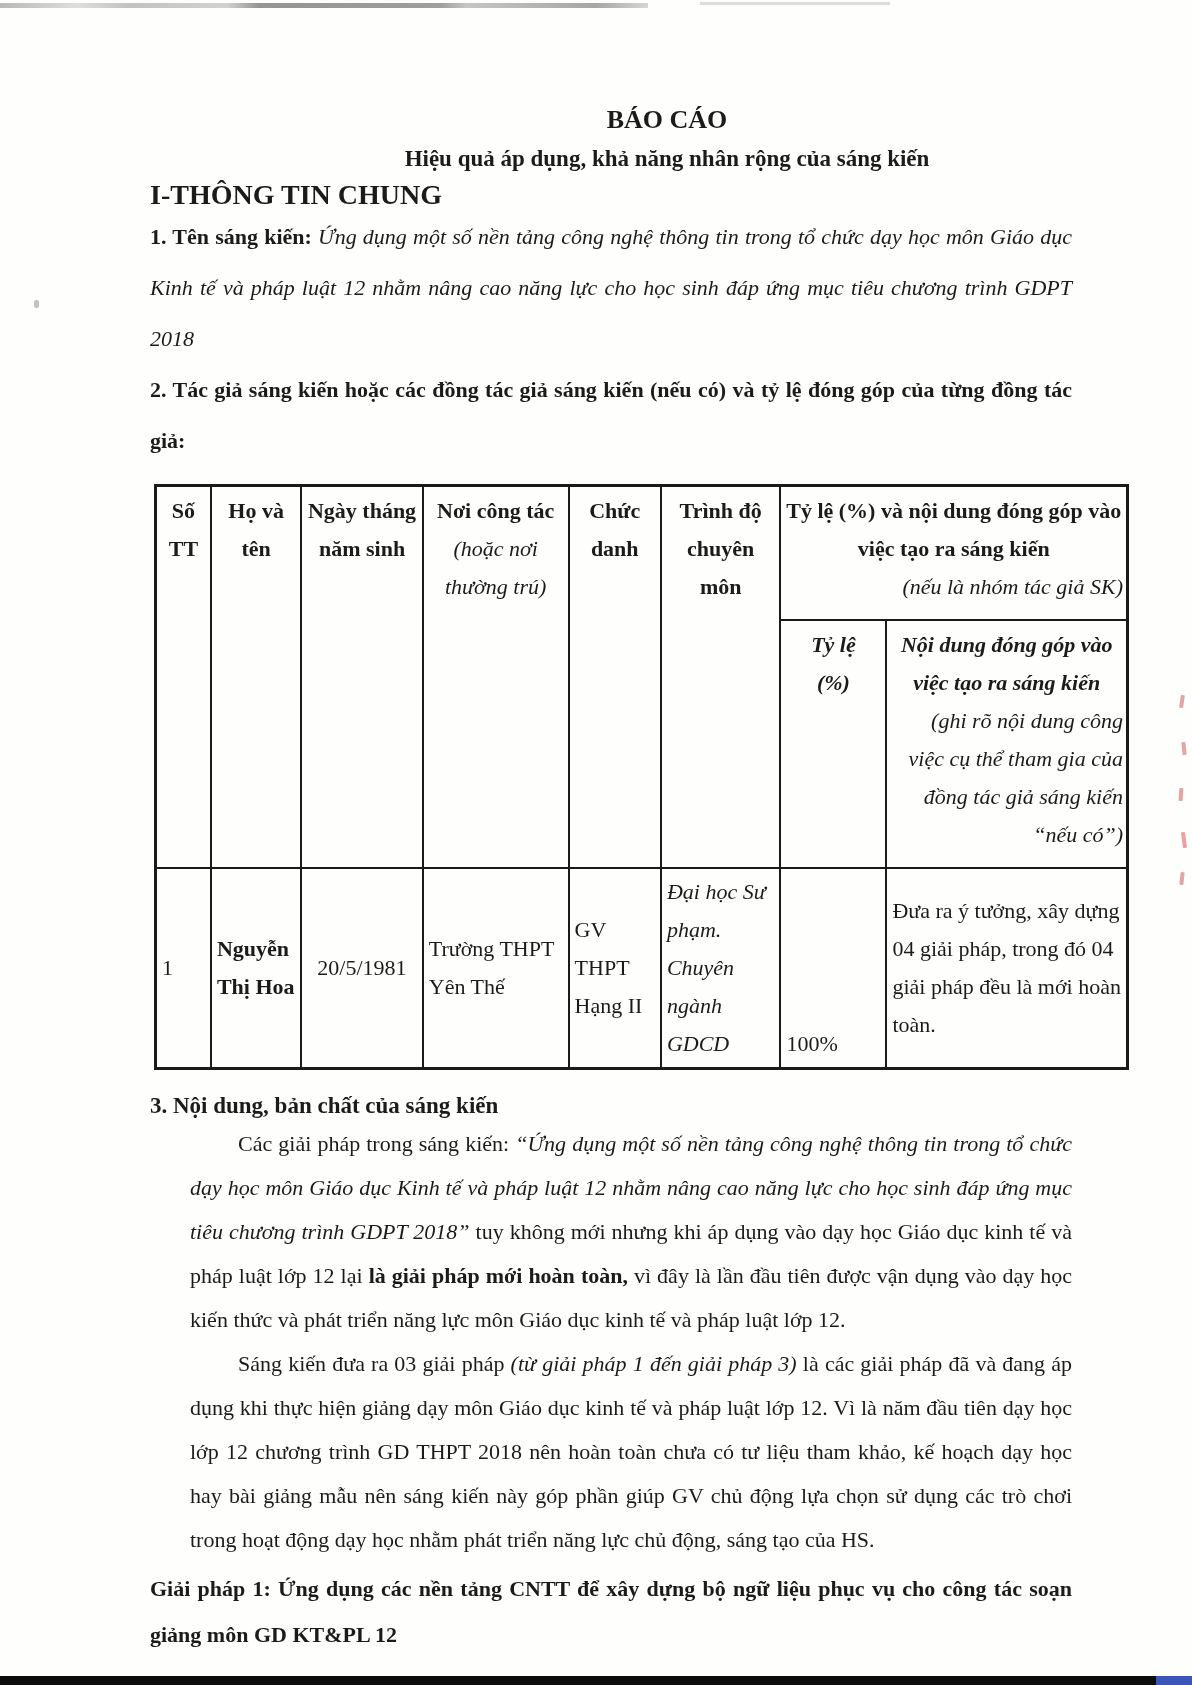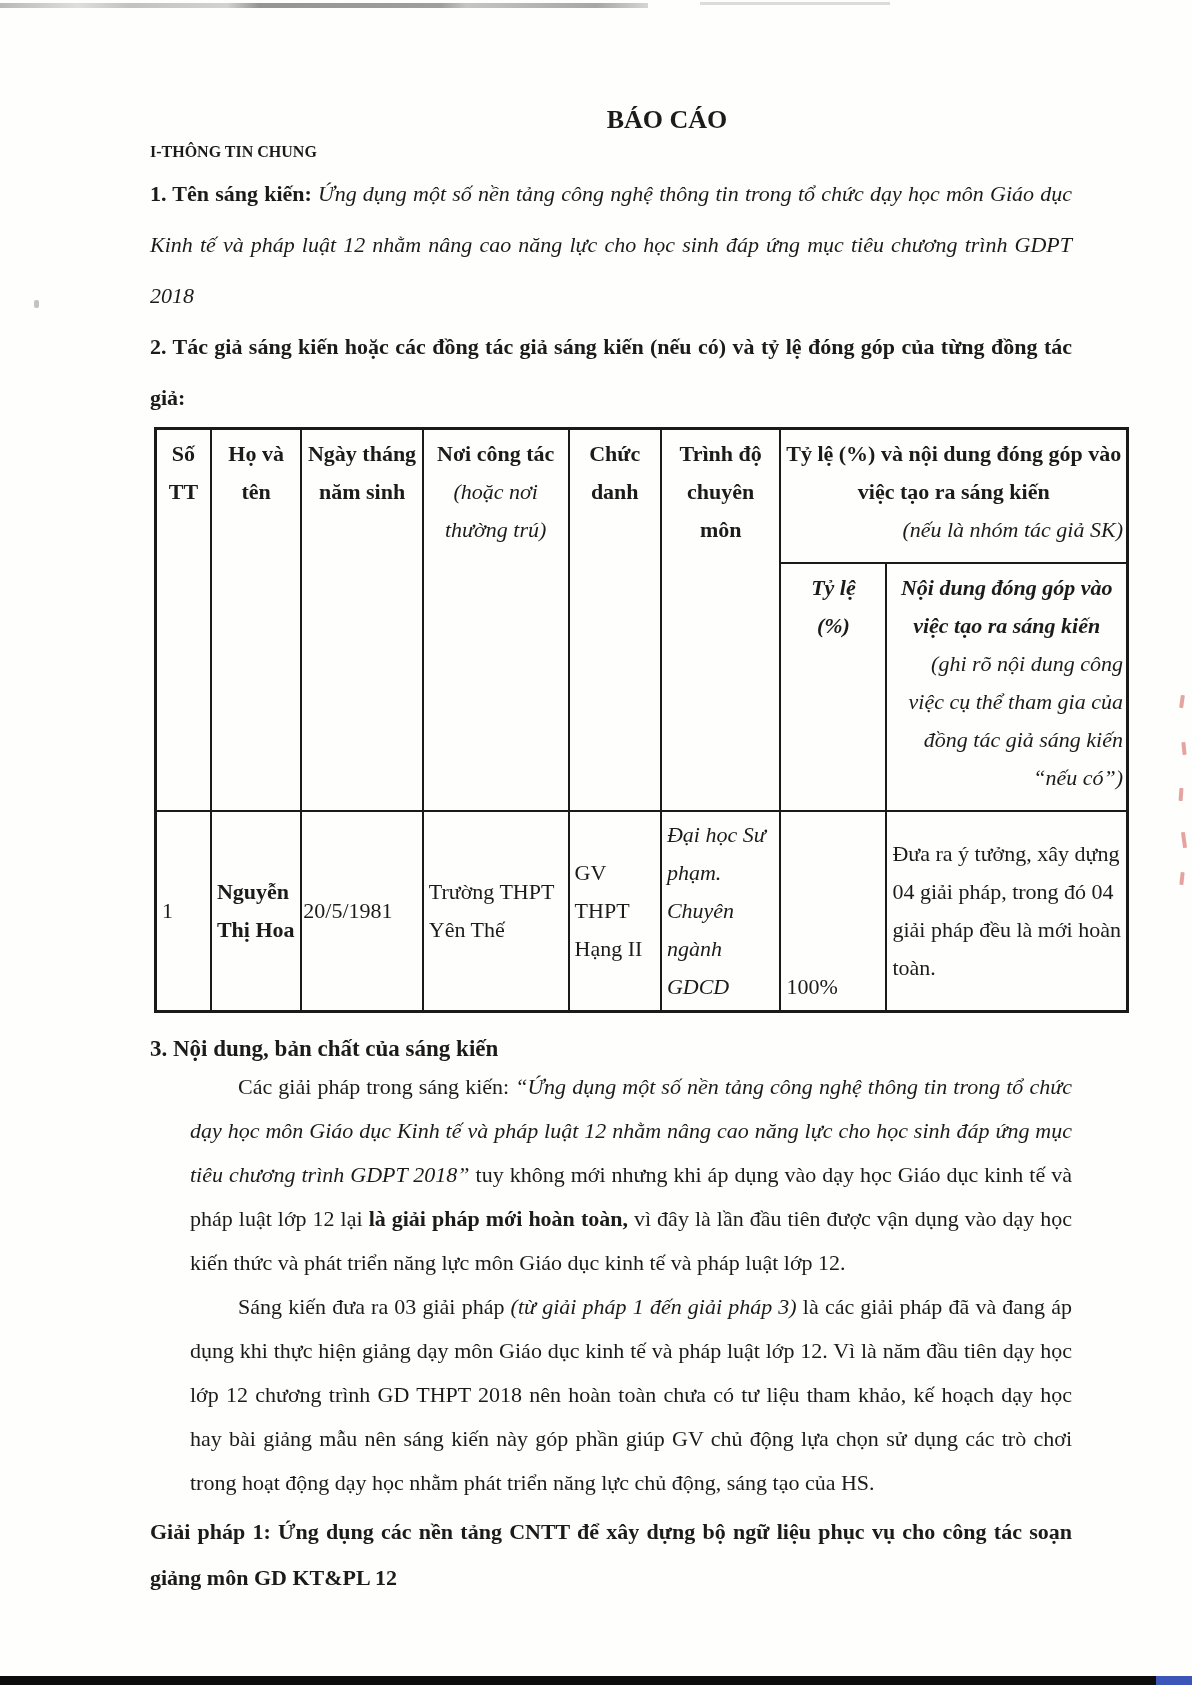--- a/index.html
+++ b/index.html
@@ -2,29 +2,29 @@
 <html><head>
 <meta charset="utf-8">
 <style>
   html,body{margin:0;padding:0;background:#ddd;}
   .page{position:relative;width:1192px;height:1685px;background:#fefefdff;background:#fefefd;
         font-family:"Liberation Serif","DejaVu Serif",serif;color:#1b1b1b;overflow:hidden;margin:0 auto;}
   .content{position:absolute;left:150px;top:0;width:922px;}
   .center{text-align:center;padding-left:112px;}
   .doc-title{margin-top:104px;font-size:26px;font-weight:bold;line-height:32px;}
   .doc-subtitle{margin-top:8px;font-size:23px;font-weight:bold;line-height:30px;}
-  .h-section{font-size:16px;font-weight:bold;line-height:32px;}
+  .h-section{margin-top:5px;font-size:28px;font-weight:bold;line-height:32px;}
   .para{margin:0;font-size:22px;line-height:51px;text-align:justify;}
   .para.tight{line-height:44px;margin-left:40px;}
   .para b{font-weight:bold;}
   .para i{font-style:italic;}
   .bold-para{font-weight:bold;}
   .indent{text-indent:48px;}
   
-  table.authors{border-collapse:collapse;margin-top:4px;margin-left:4px;width:975px;
+  table.authors{border-collapse:collapse;margin-top:18px;margin-left:4px;width:975px;
         font-size:22px;line-height:38px;table-layout:fixed;}
   table.authors,table.authors th,table.authors td{border:2px solid #1a1a1a;}
   table.authors{border-width:3px;}
   table.authors th{font-weight:bold;text-align:center;vertical-align:top;padding:5px 3px;}
   table.authors td{padding:4px 5px;text-align:left;}
   .hdr-italic{font-style:italic;font-weight:normal;text-align:right;}
   .blk{display:block;}
   .bold-italic{font-weight:bold;font-style:italic;}
   td.v-mid{vertical-align:middle;}
   td.v-top{vertical-align:top;font-style:italic;}
@@ -51,20 +51,21 @@
 
 <div class="page">
 
   <div class="top-artifact"></div>
   <div class="top-speck"></div>
   <div class="left-speck"></div>
 
   <div class="content">
 
     <div class="doc-title center">BÁO CÁO</div>
+    <div class="doc-subtitle center">Hiệu quả áp dụng, khả năng nhân rộng của sáng kiến</div>
     <div class="h-section">I-THÔNG TIN CHUNG</div>
 
     <p class="para"><b>1. Tên sáng kiến: </b><i>Ứng dụng một số nền tảng công nghệ thông tin trong tổ chức dạy học môn Giáo dục Kinh tế và pháp luật 12 nhằm nâng cao năng lực cho học sinh đáp ứng mục tiêu chương trình GDPT 2018</i></p>
 
     <p class="para bold-para">2. Tác giả sáng kiến hoặc các đồng tác giả sáng kiến (nếu có) và tỷ lệ đóng góp của từng đồng tác giả:</p>
 
     <table class="authors">
       <colgroup>
         <col style="width:5.7%">
           <col style="width:9.3%">
@@ -94,21 +95,21 @@
             <span class="blk bold-italic">(%)</span>
           </th>
           <th>
             <span class="blk bold-italic">Nội dung đóng góp vào việc tạo ra sáng kiến</span>
             <span class="blk hdr-italic">(ghi rõ nội dung công việc cụ thể tham gia của đồng tác giả sáng kiến “nếu có”)</span>
           </th>
         </tr>
         <tr style="height:198px;">
           <td class="v-mid">1</td>
           <td class="v-mid bold-cell">Nguyễn Thị Hoa</td>
-          <td class="v-mid" style="padding:4px 1px;">20/5/1981</td>
+          <td class="v-mid" style="padding:4px 15px;">20/5/1981</td>
           <td class="v-mid">Trường THPT Yên Thế</td>
           <td class="v-mid">GV THPT Hạng II</td>
           <td class="v-top">Đại học Sư phạm. Chuyên ngành GDCD</td>
           <td class="v-bot">100%</td>
           <td class="v-mid">Đưa ra ý tưởng, xây dựng 04 giải pháp, trong đó 04 giải pháp đều là mới hoàn toàn.</td>
         </tr>
       </tbody>
     </table>
 
     <div class="h-section sec3" style="font-size:23px;">3. Nội dung, bản chất của sáng kiến</div>

